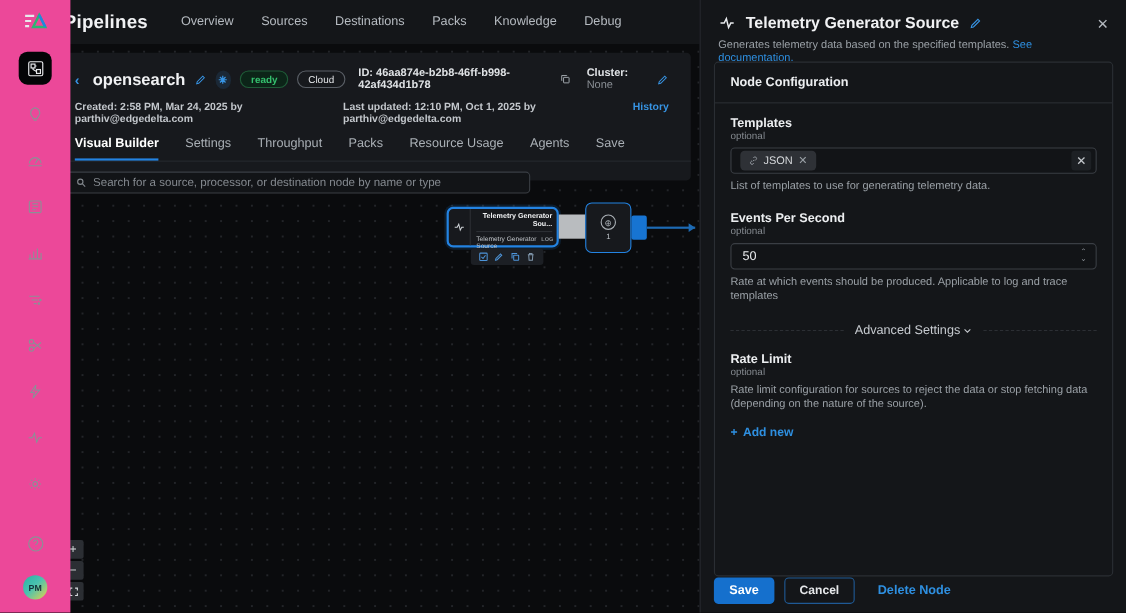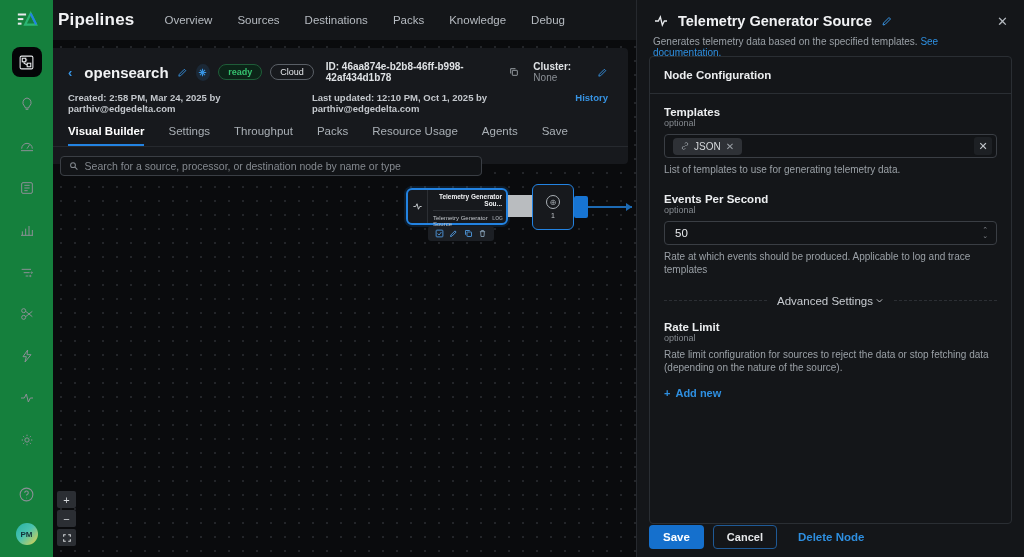--- a/index.html
+++ b/index.html
@@ -1,21 +1,21 @@
 <!DOCTYPE html>
 <html><head>
 <meta charset="utf-8">
 <style>
   * { margin:0; padding:0; box-sizing:border-box; }
   html,body { width:1024px; height:557px; overflow:hidden; background:#0a0b0d;
               font-family:"Liberation Sans", sans-serif; color:#e8eaed; }
   .stage { position:relative; width:1024px; height:557px; }
 
   
-  .sidebar { position:absolute; left:0; top:0; width:53px; height:557px; background:#15803d;
+  .sidebar { position:absolute; left:0; top:0; width:64px; height:557px; background:#ec4899;
              display:flex; flex-direction:column; align-items:center; z-index:8; }
   .logo { width:26px; height:26px; margin-top:7px; display:flex; align-items:center; justify-content:center; }
   .side-icons { display:flex; flex-direction:column; align-items:center; gap:12px; margin-top:14px; }
   .side-item { width:30px; height:30px; display:flex; align-items:center; justify-content:center;
                border-radius:8px; color:#8b9096; cursor:pointer; }
   .side-item.active { background:#040507; color:#e8eaed; }
   .side-item svg { stroke:currentColor; fill:none; stroke-width:1.5; }
   .side-bottom { margin-top:auto; display:flex; flex-direction:column; align-items:center; gap:14px; margin-bottom:12px; }
   .avatar { width:22px; height:22px; border-radius:50%; display:flex; align-items:center; justify-content:center;
             font-size:8px; font-weight:bold; color:#14323a;

